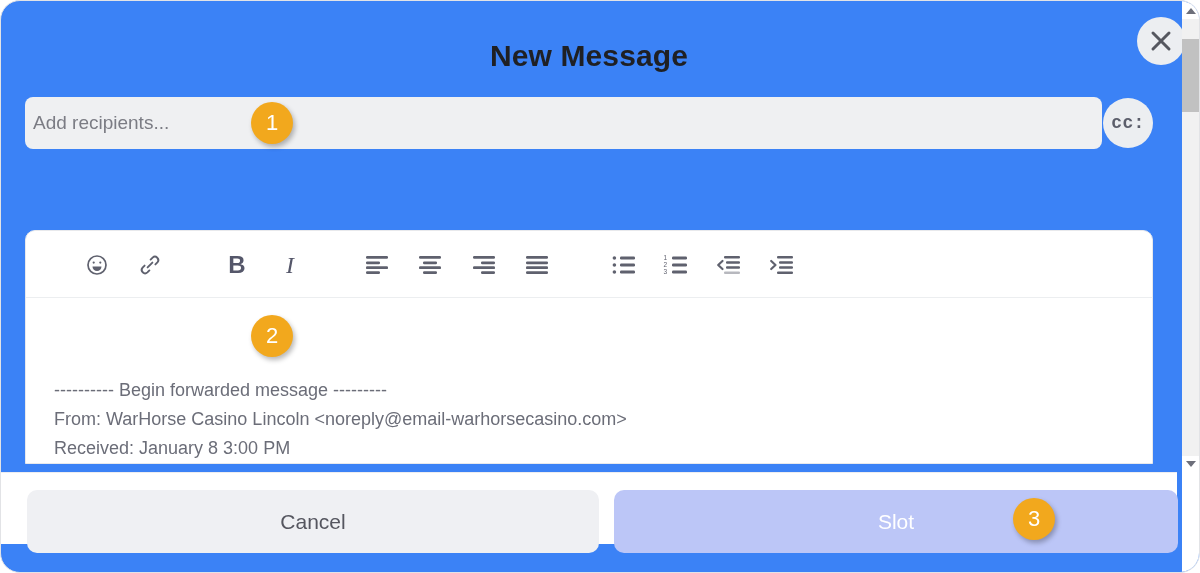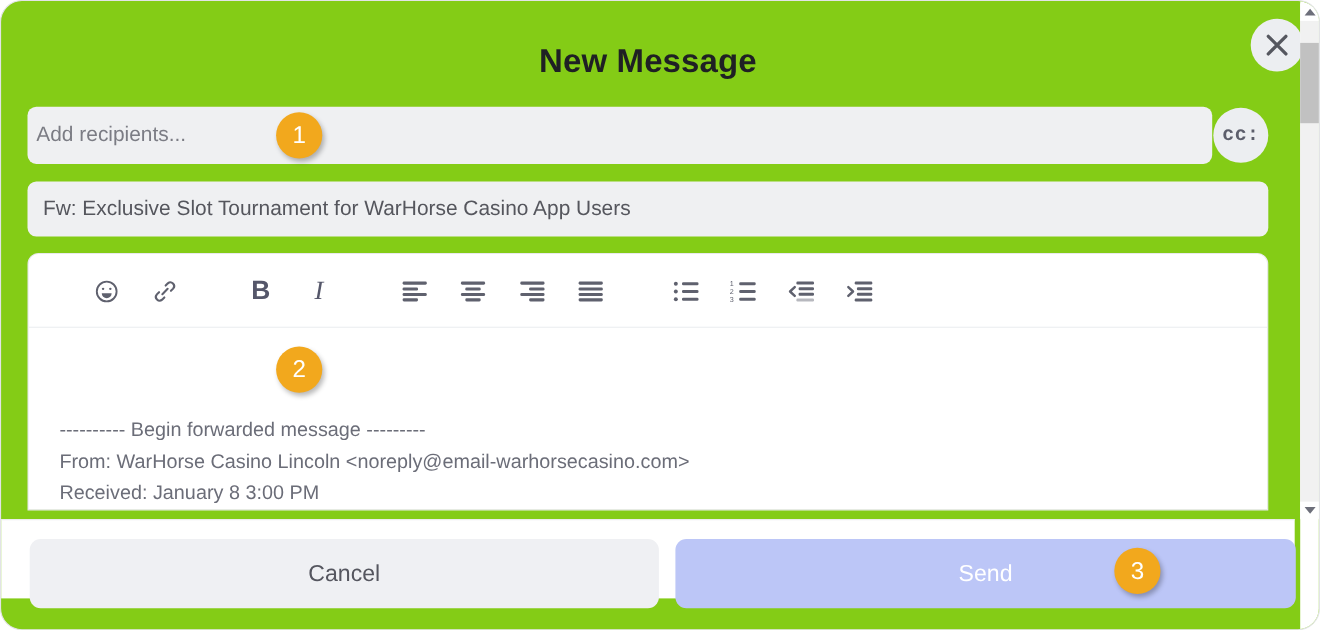--- a/index.html
+++ b/index.html
@@ -10,21 +10,21 @@
     background: #ffffff;
     font-family: "Liberation Sans", sans-serif;
     overflow: hidden;
   }
 
   
   #compose-window {
     position: absolute;
     left: 0; top: 0;
     width: 1200px; height: 573px;
-    background: #84cc16;
+    background: #3b82f6;
     border: 1px solid #e2e3e6;
     border-radius: 20px;
     overflow: hidden;
   }
 
   
   #dialog-title {
     position: absolute;
     left: 0; top: 38px;
     width: 1176px;
@@ -248,21 +248,20 @@
       <svg width="22" height="22" viewBox="0 0 22 22">
         <path d="M3 3 L19 19 M19 3 L3 19" stroke="#55575f" stroke-width="3" stroke-linecap="round"></path>
       </svg>
     </span>
   </button>
 
   <input id="recipients-field" type="text" placeholder="Add recipients..." style="">
 
   <button id="cc-button">cc:</button>
 
-  <input id="subject-field" type="text" value="Fw: Exclusive Slot Tournament for WarHorse Casino App Users" style="">
 
   <div id="editor-panel">
 
     <div id="editor-toolbar">
 
       <button class="tb-btn" style="left:55px">
         <span>
           <svg width="24" height="24" viewBox="0 0 24 24" fill="none" stroke="#5f616e" stroke-width="1.7">
             <circle cx="12" cy="12" r="9"></circle>
             <circle cx="8.7" cy="9.6" r="1.1" fill="#5f616e" stroke="none"></circle>
@@ -386,21 +385,21 @@
 
     </div>
 
     <div id="editor-body">---------- Begin forwarded message ---------
 From: WarHorse Casino Lincoln &lt;noreply@email-warhorsecasino.com&gt;
 Received: January 8 3:00 PM</div>
   </div>
 
   <div id="footer-bar">
     <button id="cancel-button">Cancel</button>
-    <button id="send-button">Send</button>
+    <button id="send-button">Slot</button>
   </div>
 
   <div id="scrollbar">
     <div id="scroll-track">
       <div id="scroll-thumb"></div>
     </div>
     <div class="scroll-arrow" id="scroll-up">
         <i></i>
       </div>
     <div class="scroll-arrow" id="scroll-down">

